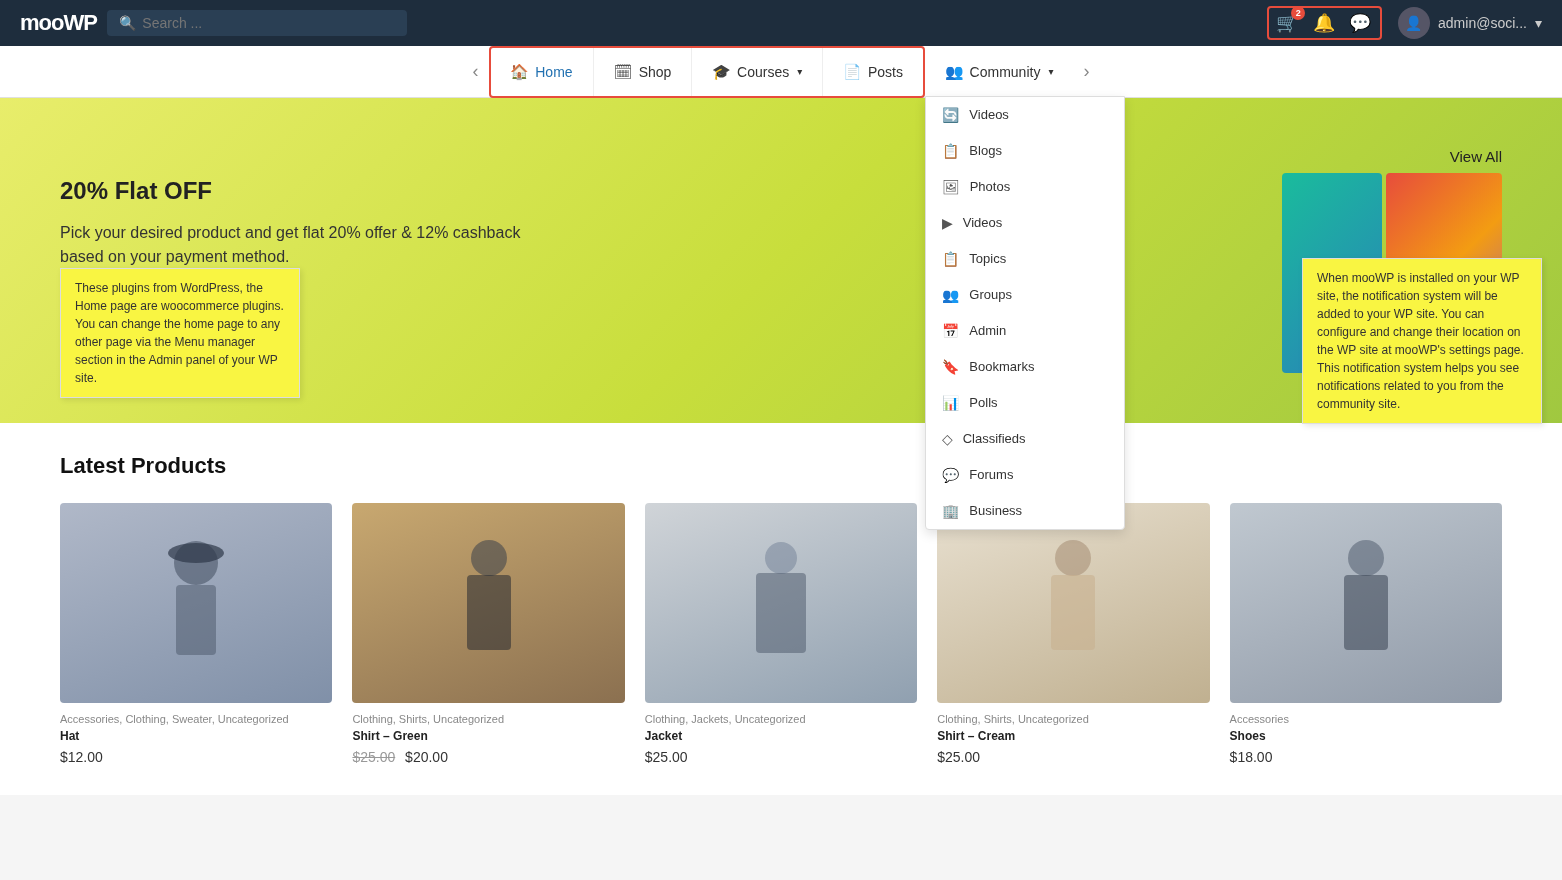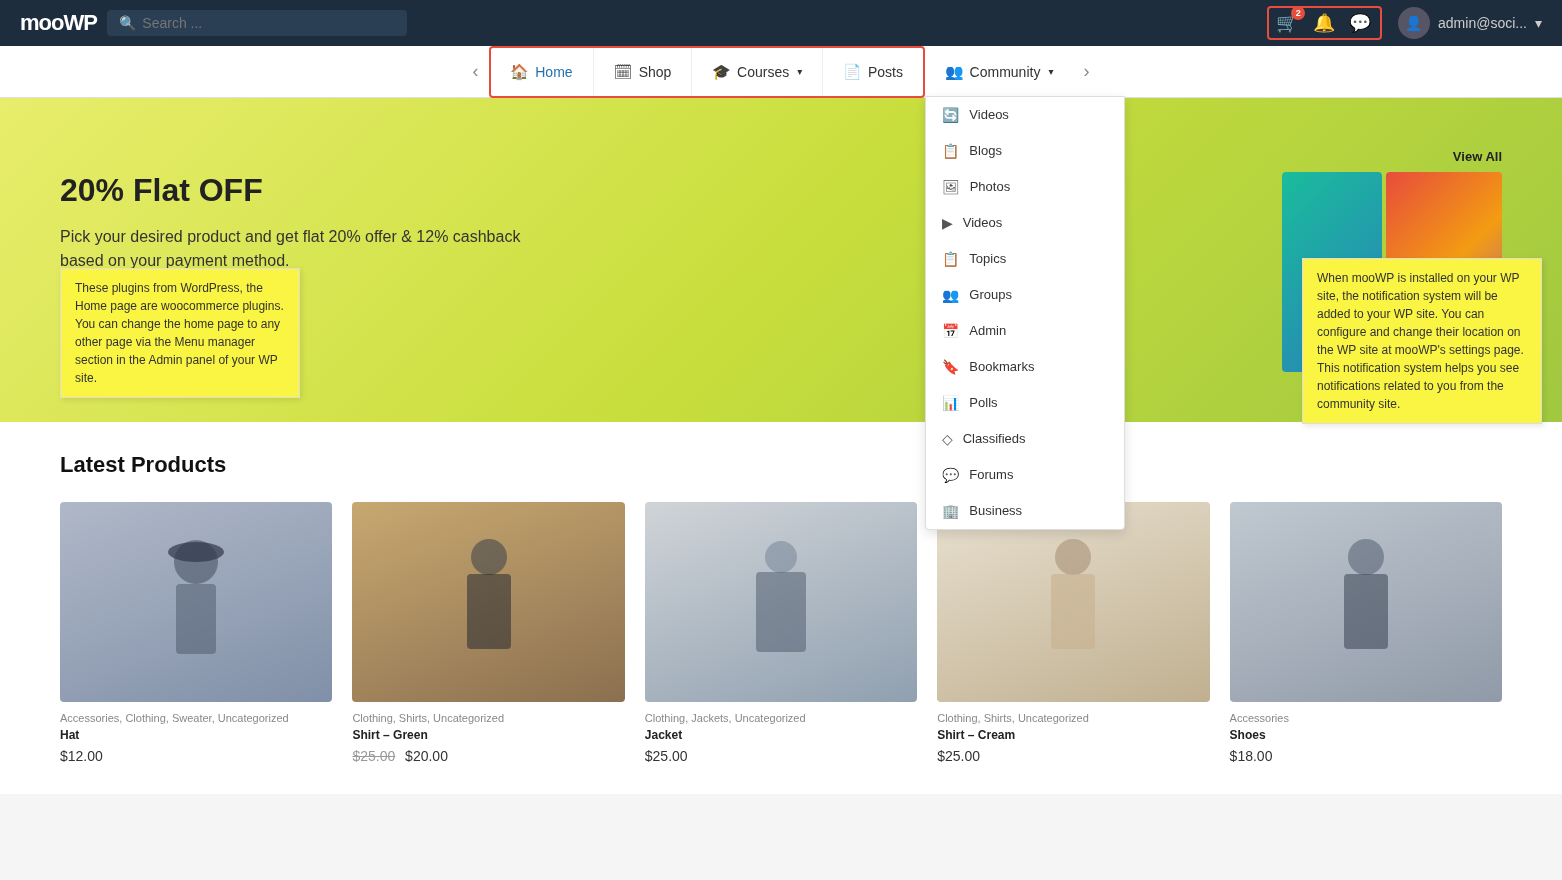--- a/index.html
+++ b/index.html
@@ -161,21 +161,21 @@
     .hero {
       background: linear-gradient(135deg, #e8ed6b 0%, #c8de3c 50%, #a0c840 100%);
       padding: 50px 60px;
       position: relative;
       min-height: 260px;
       display: flex;
       align-items: center;
     }
     .hero-content { flex: 1; }
     .hero-title {
-      font-size: 32px;
+      font-size: 24px;
       font-weight: 700;
       color: #222;
       margin-bottom: 16px;
     }
     .hero-subtitle {
       font-size: 16px;
       color: #333;
       margin-bottom: 30px;
       max-width: 500px;
       line-height: 1.5;
@@ -257,22 +257,22 @@
       font-size: 14px;
       color: #333;
     }
     .price-original {
       text-decoration: line-through;
       color: #999;
       margin-right: 6px;
     }
     .price-sale { color: #333; }
     .view-all-btn {
-      font-size: 13px;
-      font-weight: 700;
+      font-size: 15px;
+      font-weight: 400;
       color: #222;
       cursor: pointer;
       background: none;
       border: none;
     }
 
     
     .nav-wrapper {
       display: flex;
       align-items: center;

